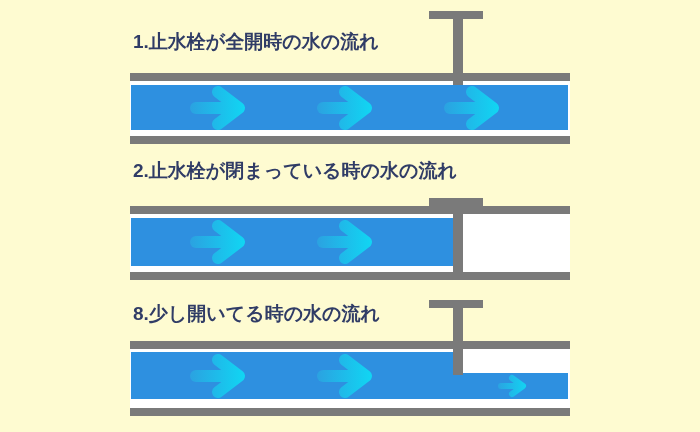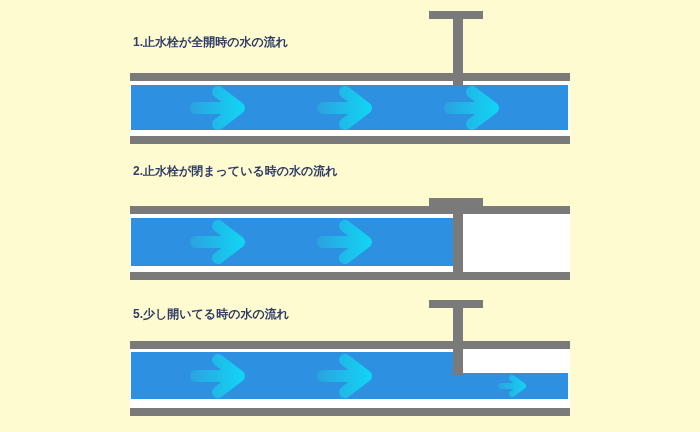--- a/index.html
+++ b/index.html
@@ -16,21 +16,21 @@
     width: 700px;
     height: 432px;
     background: var(--background);
     overflow: hidden;
     font-family: "Liberation Sans", "DejaVu Sans", sans-serif;
   }
   .title {
     position: absolute;
     left: 133px;
     color: var(--title-text);
-    font-size: 12px;
+    font-size: 19px;
     line-height: 22px;
     font-weight: bold;
     white-space: nowrap;
   }
   .t1 { top: 31px; }
   .t2 { top: 160px; }
   .t3 { top: 303px; }
 
   .wall {
     position: absolute;
@@ -134,21 +134,21 @@
       <polyline points="30,6 51,22 30,38" fill="none" stroke="url(#flowGrad)" stroke-width="12" stroke-linecap="round" stroke-linejoin="round"></polyline>
     </svg>
 
     <div class="stem" style="top:202px; height:70px"></div>
     <div class="handle" style="top:198px"></div>
     <div class="wall" style="top:206px"></div>
     <div class="wall" style="top:272px"></div>
   </section>
 
   <section>
-    <h2 class="title t3">5.少し開いてる時の水の流れ</h2>
+    <h2 class="title t3">8.少し開いてる時の水の流れ</h2>
 
     <div class="inner i3"></div>
     <div class="water w3a"></div>
     <div class="water w3b"></div>
 
     <svg class="arrow" style="left:188px; top:354px" viewBox="0 0 60 44">
       <line x1="8" y1="22" x2="36" y2="22" stroke="url(#flowGrad)" stroke-width="12" stroke-linecap="round"></line>
       <polyline points="30,6 51,22 30,38" fill="none" stroke="url(#flowGrad)" stroke-width="12" stroke-linecap="round" stroke-linejoin="round"></polyline>
     </svg>
     <svg class="arrow" style="left:315px; top:354px" viewBox="0 0 60 44">

